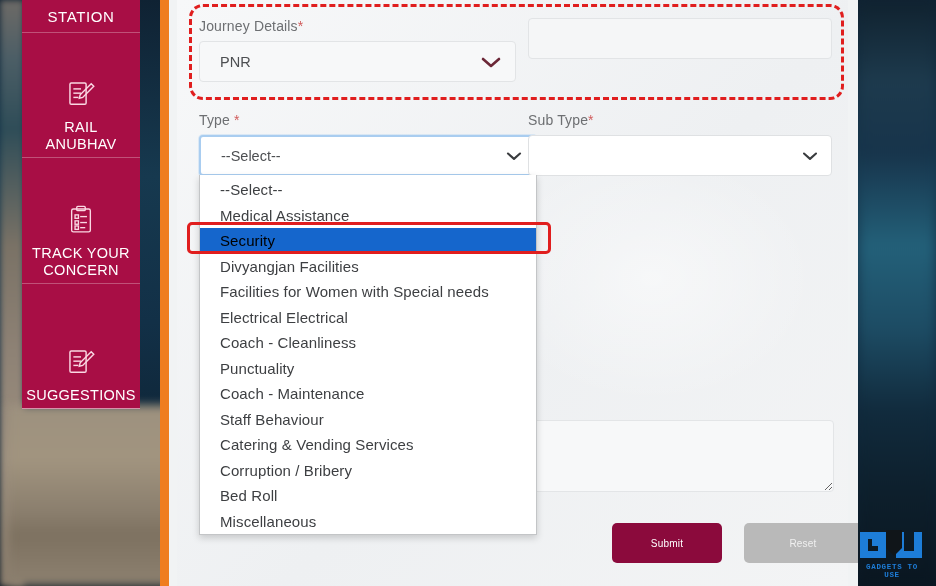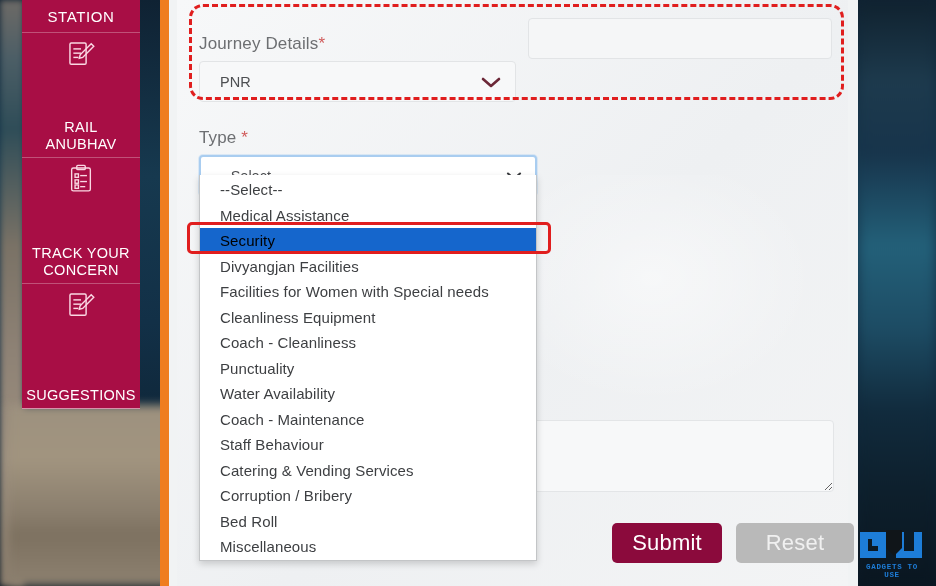--- a/index.html
+++ b/index.html
@@ -68,21 +68,21 @@
     font-size: 15px;
     letter-spacing: 0.6px;
     font-weight: 400;
   }
   .sb-item {
     flex: 1;
     border-top: 1px solid rgba(255,255,255,0.28);
     display: flex;
     flex-direction: column;
     align-items: center;
-    justify-content: space-between;
+    justify-content: flex-end;
     gap: 8px;
     padding: 4px 6px;
   }
   .sb-item:last-child { border-bottom: 1px solid rgba(255,255,255,0.55); }
   .sb-icon { width: 34px; height: 34px; opacity: 0.95; }
   .sb-icon svg { width: 100%; height: 100%; display: block; }
   .sb-label {
     color: #ffffff;
     font-size: 14.5px;
     text-align: center;
@@ -114,25 +114,24 @@
     width: 300px; height: 230px;
     opacity: 0.55;
     background:
       radial-gradient(ellipse at 45% 45%, rgba(255,255,255,0.9) 0%, rgba(240,242,244,0) 70%);
     pointer-events: none;
   }
 
   .form-row { position: absolute; }
 
   .field-label {
-    font-size: 17px;
+    font-size: 14px;
     color: #6d6f72;
     margin-bottom: 7px;
     letter-spacing: 0.15px;
-    margin-top: 16px;
   }
   .req { color: #d05a5a; }
 
   .control {
     width: 100%;
     height: 41px;
     background: #f7f8f9;
     border: 1px solid #e2e4e6;
     border-radius: 4px;
     display: flex;
@@ -221,29 +220,29 @@
     left: 435px; top: 523px;
     display: flex;
     gap: 14px;
   }
   .btn {
     height: 40px;
     border-radius: 5px;
     display: flex;
     align-items: center;
     justify-content: center;
-    font-size: 22px;
+    font-size: 10px;
     color: #ffffff;
     cursor: pointer;
     border: none;
     letter-spacing: 0.2px;
     font-family: "Liberation Sans", sans-serif;
   }
   .btn-submit { width: 110px; background: #8b0a3c; }
-  .btn-reset  { width: 118px;  background: #b9b9b9; color: #f0f0f0; }
+  .btn-reset  { width: 118px;  background: #b9b9b9; color: #f0f0f0; margin-left: 8px; }
 
   
   .wm {
     position: absolute;
     left: 856px; top: 528px;
     width: 72px; height: 50px;
     z-index: 60;
     opacity: 0.92;
   }
   .wm-mark {
@@ -351,20 +350,33 @@
         <div class="control focused">
           <span>--Select--</span>
           <span class="chev">
             <svg width="16" height="11" viewBox="0 0 16 11" fill="none" stroke="#3a3c3f" stroke-width="2.1" stroke-linecap="round" stroke-linejoin="round">
                 <path d="M2 3 L8 8.4 L14 3"></path>
               </svg>
           </span>
         </div>
       </div>
 
+      <div class="form-row" style="left:351px; top:112px; width:304px;">
+        <div class="field-label">
+          <span>Sub Type</span><span class="req">*</span>
+        </div>
+        <div class="control white">
+          <span></span>
+          <span class="chev">
+            <svg width="16" height="11" viewBox="0 0 16 11" fill="none" stroke="#3a3c3f" stroke-width="2.1" stroke-linecap="round" stroke-linejoin="round">
+                <path d="M2 3 L8 8.4 L14 3"></path>
+              </svg>
+          </span>
+        </div>
+      </div>
 
       <textarea class="textarea-box" placeholder="" style=""></textarea>
 
       <div class="actions">
         <button class="btn btn-submit" style="background: rgb(139, 10, 60);">Submit</button>
         <button class="btn btn-reset" style="background: rgb(185, 185, 185);">Reset</button>
       </div>
 
       <div class="dropdown" id="type-dropdown">
           <div class="dd-item">
@@ -376,30 +388,27 @@
           <div class="dd-item selected" style="background: rgb(21, 102, 204);">
             <span>Security</span>
           </div>
           <div class="dd-item">
             <span>Divyangjan Facilities</span>
           </div>
           <div class="dd-item">
             <span>Facilities for Women with Special needs</span>
           </div>
           <div class="dd-item">
-            <span>Cleanliness Equipment</span>
+            <span>Electrical Electrical</span>
           </div>
           <div class="dd-item">
             <span>Coach - Cleanliness</span>
           </div>
           <div class="dd-item">
             <span>Punctuality</span>
-          </div>
-          <div class="dd-item">
-            <span>Water Availability</span>
           </div>
           <div class="dd-item">
             <span>Coach - Maintenance</span>
           </div>
           <div class="dd-item">
             <span>Staff Behaviour</span>
           </div>
           <div class="dd-item">
             <span>Catering &amp; Vending Services</span>
           </div>

